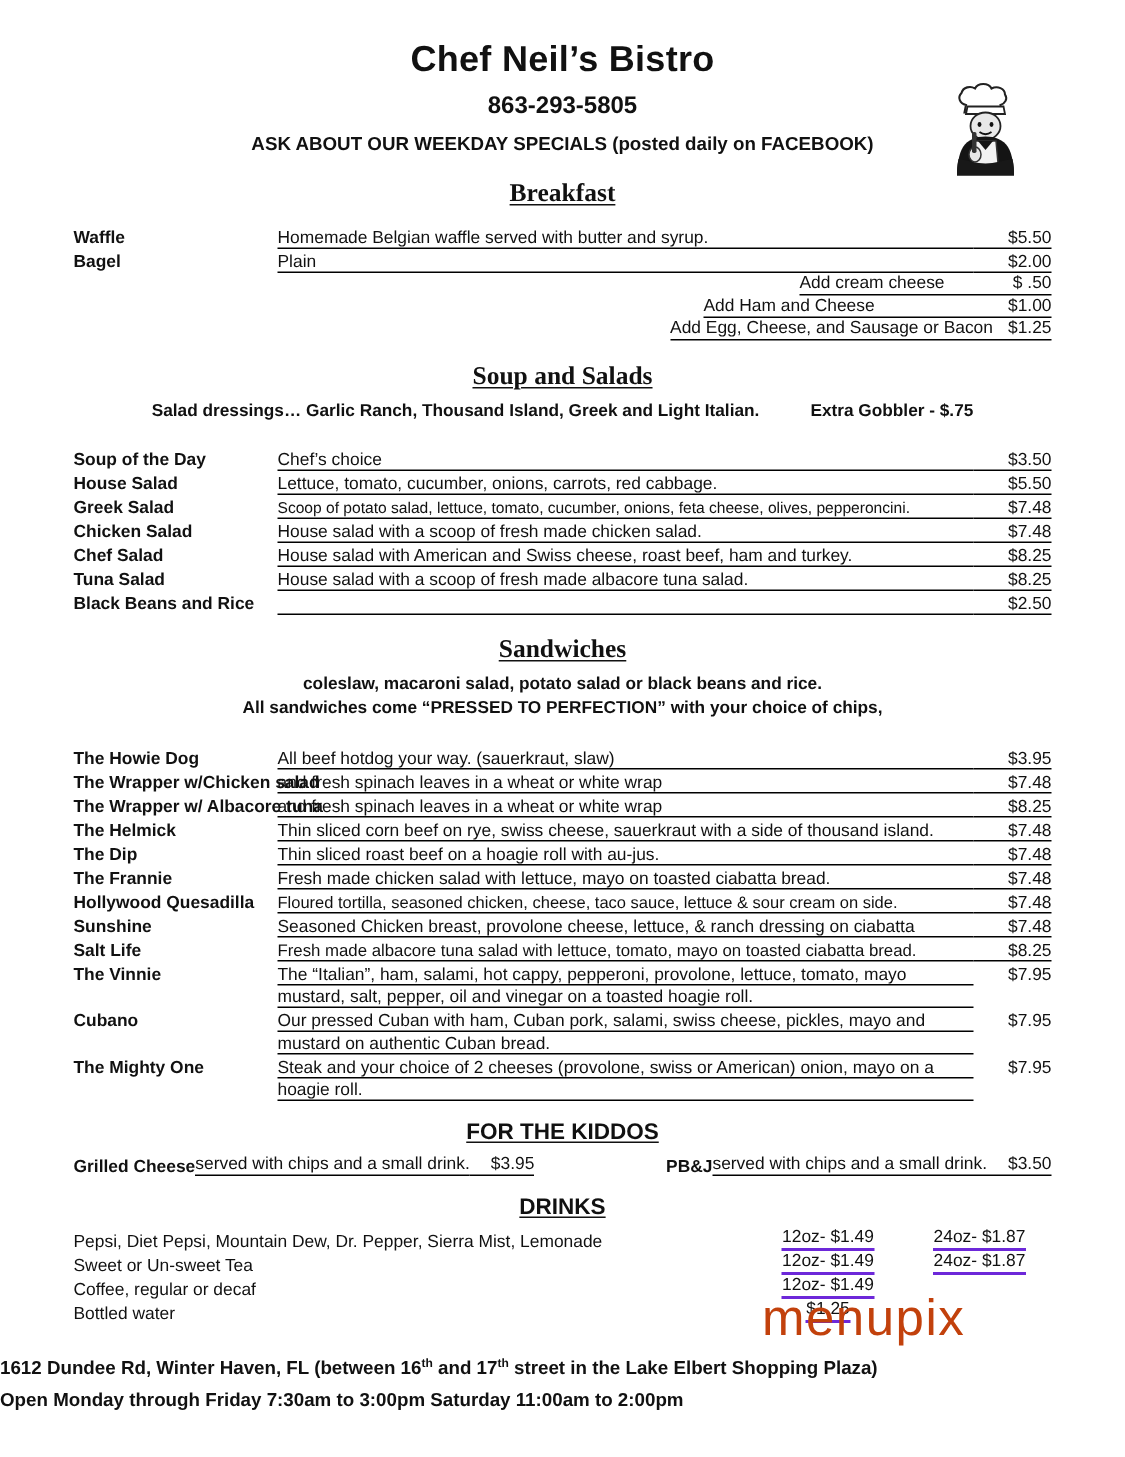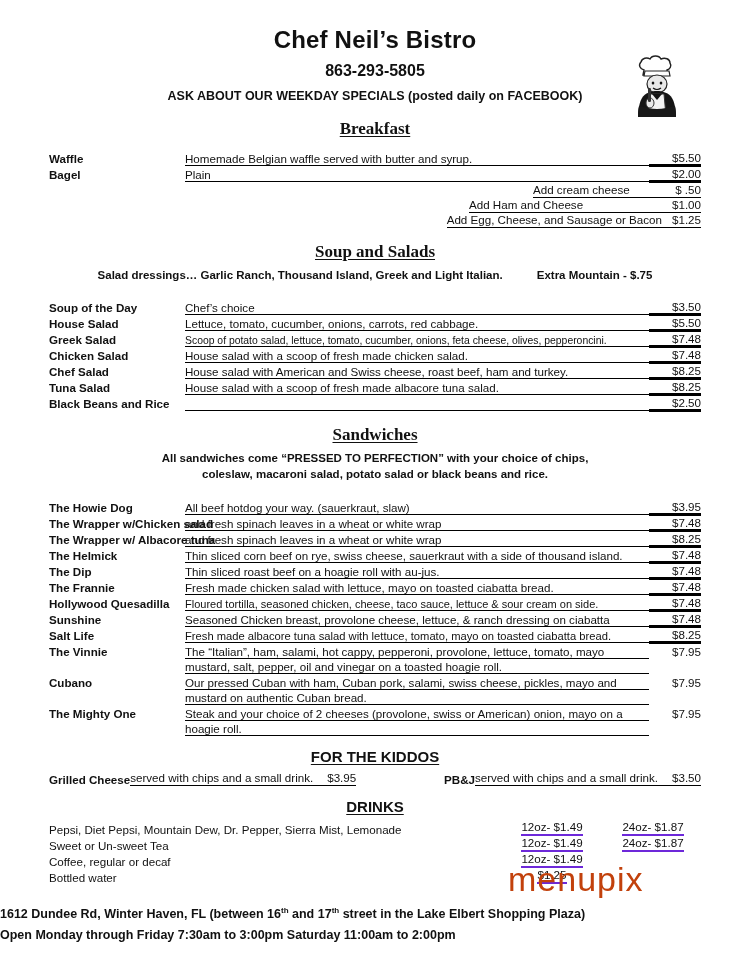--- a/index.html
+++ b/index.html
@@ -34,21 +34,21 @@
     font-family:"Liberation Sans", sans-serif; font-size:15px; margin-top:12px;
   }
   .subnote { text-align:center; font-size:11.5px; font-weight:bold; margin-top:5px; line-height:1.45; }
   .subnote .gap { display:inline-block; width:34px; }
 
   
   table.menu { width:652px; margin:0 auto; border-collapse:collapse; table-layout:fixed; }
   table.menu td { vertical-align:bottom; font-size:11.6px; padding:0; }
   td.nm   { font-weight:bold; white-space:nowrap; padding-right:4px; }
   td.desc { border-bottom:1px solid #000; padding-bottom:1px; }
-  td.pr   { text-align:right; white-space:nowrap; border-bottom:3px solid #000000; padding-bottom:1px; padding-left:6px; }
+  td.pr   { text-align:right; white-space:nowrap; border-bottom:1px solid #000000; padding-bottom:1px; padding-left:6px; }
   td.pr.noline { border-bottom:none; }
   tr.row { height:16px; }
   tr.row2 { height:15px; }
 
   
   .addons { width:652px; margin:0 auto; display:flex; font-size:11.6px; align-items:flex-end;flex-direction:column; }
   .addons .cell { border-bottom:1px solid #000; padding-bottom:1px; display:flex; }
   .addons .c1 { width:168px; }
   .addons .c2 { width:232px; margin-left:6px; }
   .addons .c3 { flex:1; margin-left:6px; }
@@ -153,21 +153,21 @@
     <div class="cell c3">
       <span class="lbl">Add Egg, Cheese, and Sausage or Bacon</span>
       <span class="val">$1.25</span>
     </div>
   </div>
 
   <h2 class="sec-title sec-soup">
     <span>Soup and Salads</span>
   </h2>
   <div class="subnote">
-    <span>Salad dressings… Garlic Ranch, Thousand Island, Greek and Light Italian.</span><span class="gap"></span><span>Extra Mountain - $.75</span>
+    <span>Salad dressings… Garlic Ranch, Thousand Island, Greek and Light Italian.</span><span class="gap"></span><span>Extra Gobbler - $.75</span>
   </div>
 
   <div class="block-gap-m"></div>
 
   <table class="menu">
     <tbody>
       <tr class="row">
         <td class="nm" style="width:136px">Soup of the Day</td>
         <td class="desc">Chef’s choice</td>
         <td class="pr" style="width:52px">$3.50</td>
@@ -202,22 +202,22 @@
         <td class="desc"></td>
         <td class="pr">$2.50</td>
       </tr>
     </tbody>
   </table>
 
   <h2 class="sec-title sec-sand">
     <span>Sandwiches</span>
   </h2>
   <div class="subnote">
+    <div>coleslaw, macaroni salad, potato salad or black beans and rice.</div>
     <div>All sandwiches come “PRESSED TO PERFECTION” with your choice of chips,</div>
-    <div>coleslaw, macaroni salad, potato salad or black beans and rice.</div>
   </div>
 
   <div class="block-gap-m"></div>
 
   <table class="menu">
     <tbody>
       <tr class="row">
         <td class="nm" style="width:136px">The Howie Dog</td>
         <td class="desc">All beef hotdog your way. (sauerkraut, slaw)</td>
         <td class="pr" style="width:52px">$3.95</td>

